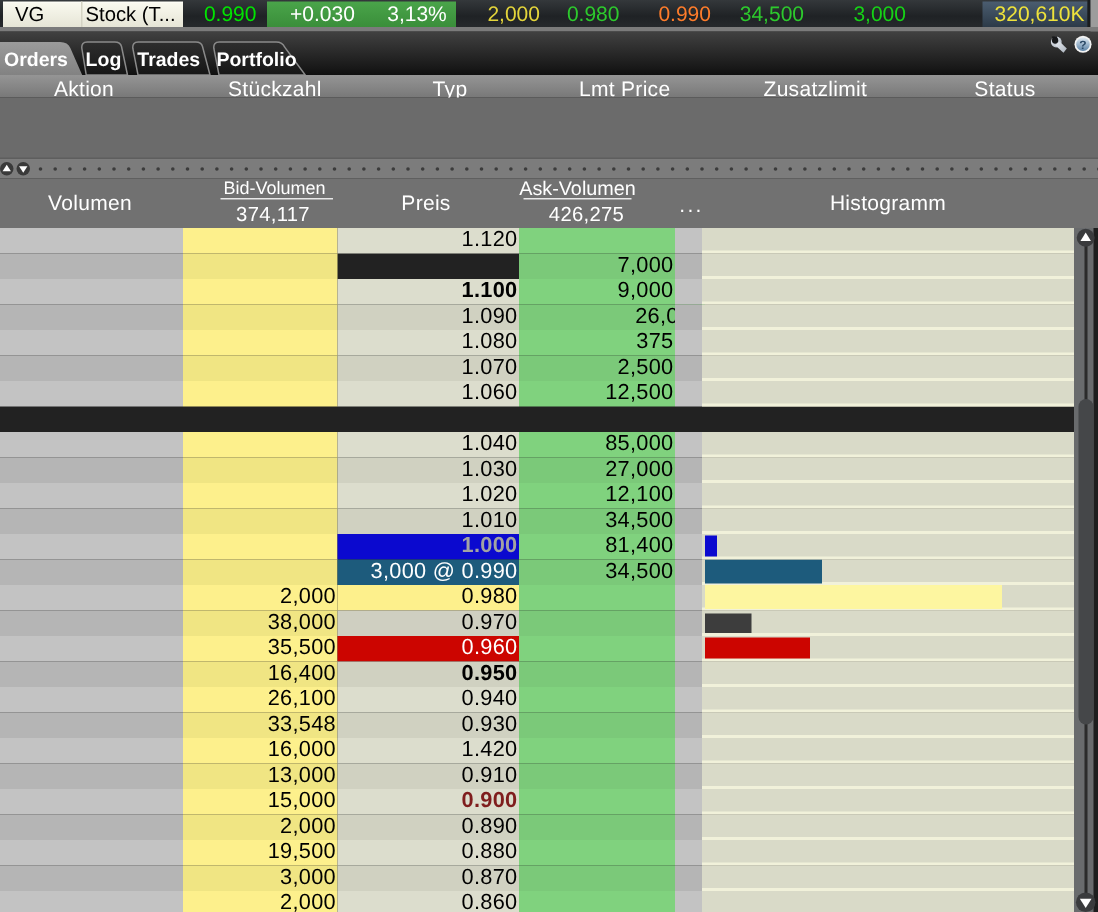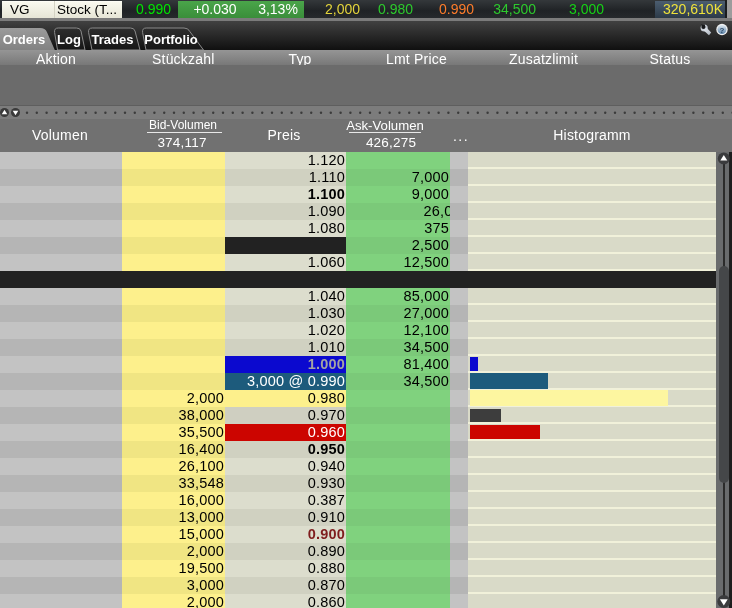--- a/index.html
+++ b/index.html
@@ -196,21 +196,20 @@
       <div class="c" style="left:0;width:122px;background:#c3c3c3"></div>
       <div class="c t" style="left:122px;width:103px;background:#fdf08c"></div>
       <div class="c t" style="left:225px;width:121px;background:#dcddcd;color:#000;font-weight:400">1.120</div>
       <div class="c t" style="left:346px;width:104px;background:#80d27e"></div>
       <div class="c" style="left:450px;width:18px;background:#c3c3c3"></div>
       <div class="c" style="left:468px;width:248px;background:#d9dac8;box-shadow:inset 0 -2px 0 #f1f1da"></div>
     </div>
 <div class="row" style="top:169px">
       <div class="c" style="left:0;width:122px;background:#b5b5b5"></div>
       <div class="c t" style="left:122px;width:103px;background:#f0e583"></div>
-      <div class="c t" style="left:225px;width:121px;background:#d0d1c1;color:#000;font-weight:400">1.110</div>
       <div class="c t" style="left:346px;width:104px;background:#7bc979">7,000</div>
       <div class="c" style="left:450px;width:18px;background:#b5b5b5"></div>
       <div class="c" style="left:468px;width:248px;background:#d9dac8;box-shadow:inset 0 -2px 0 #f1f1da"></div>
     </div>
 <div class="row" style="top:186px">
       <div class="c" style="left:0;width:122px;background:#c3c3c3"></div>
       <div class="c t" style="left:122px;width:103px;background:#fdf08c"></div>
       <div class="c t" style="left:225px;width:121px;background:#dcddcd;color:#000;font-weight:700">1.100</div>
       <div class="c t" style="left:346px;width:104px;background:#80d27e">9,000</div>
       <div class="c" style="left:450px;width:18px;background:#c3c3c3"></div>
@@ -228,20 +227,21 @@
       <div class="c" style="left:0;width:122px;background:#c3c3c3"></div>
       <div class="c t" style="left:122px;width:103px;background:#fdf08c"></div>
       <div class="c t" style="left:225px;width:121px;background:#dcddcd;color:#000;font-weight:400">1.080</div>
       <div class="c t" style="left:346px;width:104px;background:#80d27e">375</div>
       <div class="c" style="left:450px;width:18px;background:#c3c3c3"></div>
       <div class="c" style="left:468px;width:248px;background:#d9dac8;box-shadow:inset 0 -2px 0 #f1f1da"></div>
     </div>
 <div class="row" style="top:237px">
       <div class="c" style="left:0;width:122px;background:#b5b5b5"></div>
       <div class="c t" style="left:122px;width:103px;background:#f0e583"></div>
+      <div class="c t" style="left:225px;width:121px;background:#d0d1c1;color:#000;font-weight:400">1.070</div>
       <div class="c t" style="left:346px;width:104px;background:#7bc979">2,500</div>
       <div class="c" style="left:450px;width:18px;background:#b5b5b5"></div>
       <div class="c" style="left:468px;width:248px;background:#d9dac8;box-shadow:inset 0 -2px 0 #f1f1da"></div>
     </div>
 <div class="row" style="top:254px">
       <div class="c" style="left:0;width:122px;background:#c3c3c3"></div>
       <div class="c t" style="left:122px;width:103px;background:#fdf08c"></div>
       <div class="c t" style="left:225px;width:121px;background:#dcddcd;color:#000;font-weight:400">1.060</div>
       <div class="c t" style="left:346px;width:104px;background:#80d27e">12,500</div>
       <div class="c" style="left:450px;width:18px;background:#c3c3c3"></div>
@@ -349,21 +349,21 @@
       <div class="c" style="left:0;width:122px;background:#b5b5b5"></div>
       <div class="c t" style="left:122px;width:103px;background:#f0e583">33,548</div>
       <div class="c t" style="left:225px;width:121px;background:#d0d1c1;color:#000;font-weight:400">0.930</div>
       <div class="c t" style="left:346px;width:104px;background:#7bc979"></div>
       <div class="c" style="left:450px;width:18px;background:#b5b5b5"></div>
       <div class="c" style="left:468px;width:248px;background:#d9dac8;box-shadow:inset 0 -2px 0 #f1f1da"></div>
     </div>
 <div class="row" style="top:492px">
       <div class="c" style="left:0;width:122px;background:#c3c3c3"></div>
       <div class="c t" style="left:122px;width:103px;background:#fdf08c">16,000</div>
-      <div class="c t" style="left:225px;width:121px;background:#dcddcd;color:#000;font-weight:400">0.387</div>
+      <div class="c t" style="left:225px;width:121px;background:#dcddcd;color:#000;font-weight:400">1.420</div>
       <div class="c t" style="left:346px;width:104px;background:#80d27e"></div>
       <div class="c" style="left:450px;width:18px;background:#c3c3c3"></div>
       <div class="c" style="left:468px;width:248px;background:#d9dac8;box-shadow:inset 0 -2px 0 #f1f1da"></div>
     </div>
 <div class="row" style="top:509px">
       <div class="c" style="left:0;width:122px;background:#b5b5b5"></div>
       <div class="c t" style="left:122px;width:103px;background:#f0e583">13,000</div>
       <div class="c t" style="left:225px;width:121px;background:#d0d1c1;color:#000;font-weight:400">0.910</div>
       <div class="c t" style="left:346px;width:104px;background:#7bc979"></div>
       <div class="c" style="left:450px;width:18px;background:#b5b5b5"></div>

